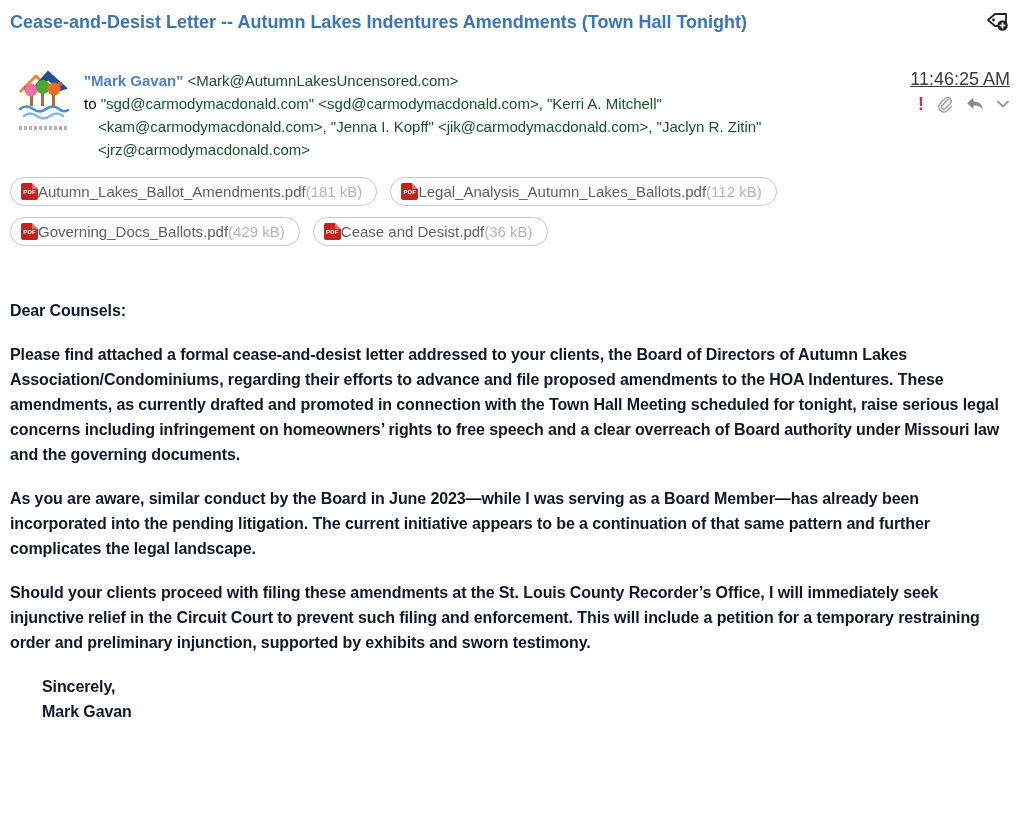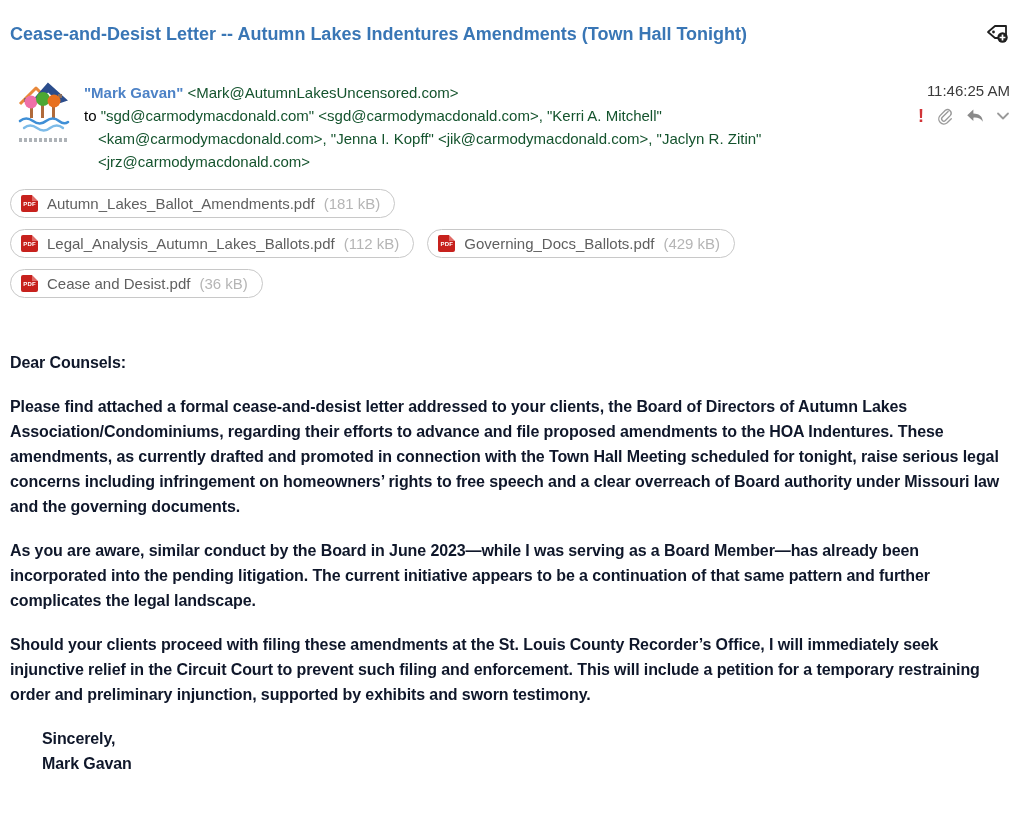--- a/index.html
+++ b/index.html
@@ -1,19 +1,19 @@
 <!DOCTYPE html>
 <html><head>
 <meta charset="utf-8">
 <style>
   * { margin: 0; padding: 0; box-sizing: border-box; }
   html, body { width: 1024px; height: 835px; background: #ffffff; overflow: hidden; }
   body { font-family: "Liberation Sans", "DejaVu Sans", sans-serif; color: #2b2b2b; }
 
-  .page { width: 1024px; height: 835px; padding: 20px 14px 0 10px; position: relative; border-radius: 22px; }
+  .page { width: 1024px; height: 835px; padding: 8px 14px 0 10px; position: relative; border-radius: 22px; }
 
   
   .subject-row { display: flex; justify-content: space-between; align-items: flex-start; }
   .subject { font-size: 18px; font-weight: bold; color: #3976b5; line-height: 24px; padding-top: 2px; }
   .tag-icon { width: 26px; height: 26px; flex: 0 0 auto; cursor: pointer; margin-top: 2px; }
 
   
   .header { display: flex; margin-top: 30px; }
   .avatar-wrap { width: 74px; flex: 0 0 auto; padding-left: 4px; }
   .avatar { width: 58px; height: 58px; display: block; }
@@ -22,29 +22,29 @@
 
   .addr-block { flex: 1 1 auto; font-size: 15px; line-height: 23px; padding-top: 3px; }
   .addr-line { white-space: nowrap; }
   .addr-indent { padding-left: 14px; }
   .blue { color: #14532d; }
   .sender-name { font-weight: bold; color: #4d82c6; }
   .to-label { color: #000000; }
   a.maillink { text-decoration: none; cursor: pointer; }
 
   .meta-block { flex: 0 0 auto; width: 120px; text-align: right; padding-top: 3px; }
-  .timestamp { font-size: 15px; color: #3b3b3b; line-height: 20px; }
+  .timestamp { font-size: 18px; color: #3b3b3b; line-height: 20px; text-decoration: underline; }
   .icon-row { display: flex; justify-content: flex-end; align-items: center; gap: 12px; margin-top: 6px; }
   .excl { color: #d13438; font-weight: bold; font-size: 18px; line-height: 18px; }
   .gicon { width: 18px; height: 18px; }
   .gicon.small { width: 14px; height: 14px; }
 
   
   .attachments { margin-top: 16px; display: flex; flex-wrap: wrap; gap: 11px 13px; padding-right: 220px; }
-  .att-pill { display: inline-flex; align-items: center; gap: 9px; border: 1px solid #c8c8c8;
+  .att-pill { display: inline-flex; align-items: center; border: 1px solid #c8c8c8;
     border-radius: 16px; padding: 5px 14px 5px 10px; font-size: 15px; cursor: pointer; background: #fff; }
   .pdf-icon { width: 17px; height: 17px; background: #c7211d; border-radius: 2px; position: relative;
     display: flex; align-items: center; justify-content: center; flex: 0 0 auto; }
   .pdf-icon::before { content: ""; position: absolute; top: 0; right: 0; border: 3px solid #fff;
     border-left-color: #e06a66; border-bottom-color: #e06a66; width: 0; height: 0; }
   .pdf-label { color: #ffffff; font-size: 6px; font-weight: bold; letter-spacing: .2px; }
   .att-name { color: #5f5f5f; }
   .att-size { color: #b5b5b5; }
 
   

